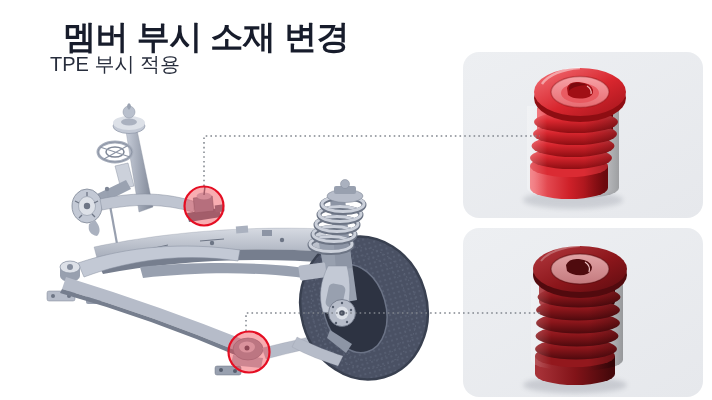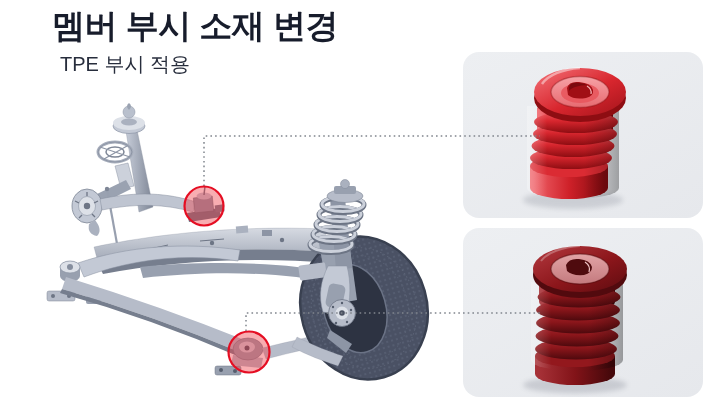--- a/index.html
+++ b/index.html
@@ -1,25 +1,25 @@
 <!DOCTYPE html>
 <html><head>
 <meta charset="utf-8">
 <style>
   html,body{margin:0;padding:0;background:#ffffff;}
   .stage{
     position:relative;width:712px;height:400px;background:#ffffff;
     overflow:hidden;font-family:"Liberation Sans", sans-serif;
   }
   .title{
-    position:absolute;left:48px;top:0px;margin:4px;
+    position:absolute;left:48px;top:0px;margin:15px;
     font-size:33px;font-weight:700;color:#171c2b;letter-spacing:-0.5px;line-height:44px;
   }
   .subtitle{
-    position:absolute;left:60px;top:50px;margin:0;
+    position:absolute;left:50px;top:50px;margin:0;
     font-size:20px;font-weight:500;color:#272d3c;line-height:28px;
   }
   .panel{
     position:absolute;left:463px;width:240px;border-radius:16px;
     background:linear-gradient(150deg,#edeff2 0%,#e6e8ec 100%);
   }
   .panel.top{top:52px;height:166px;}
   .panel.bottom{top:228px;height:169px;}
   .panel svg{position:absolute;left:0;top:0;}
   .overlay{position:absolute;left:0;top:0;pointer-events:none;}

